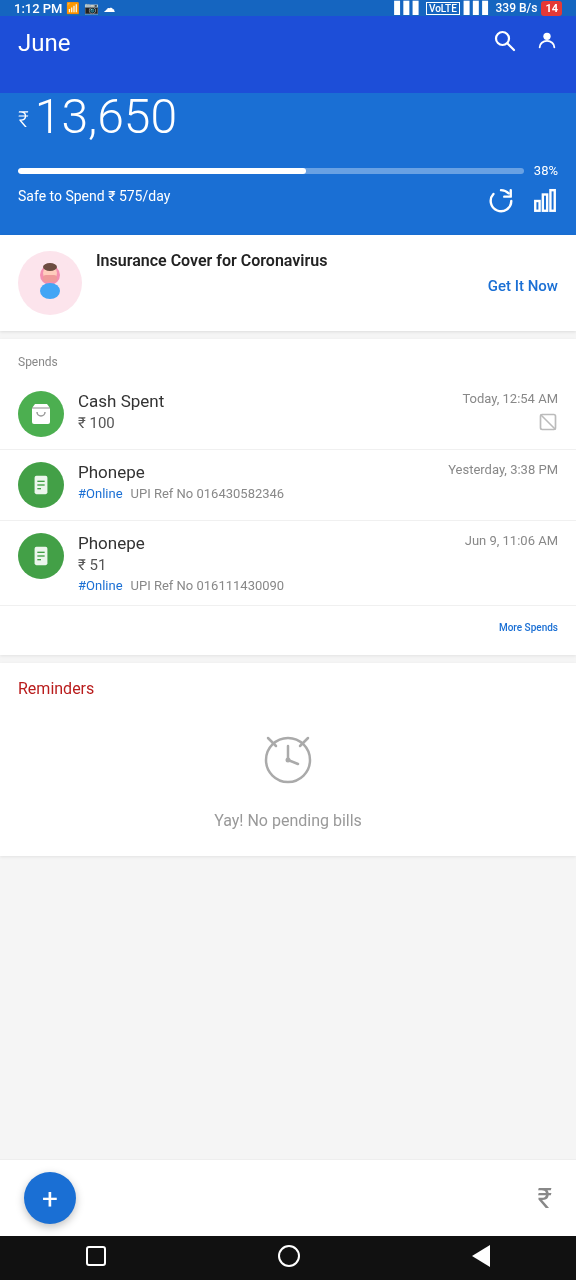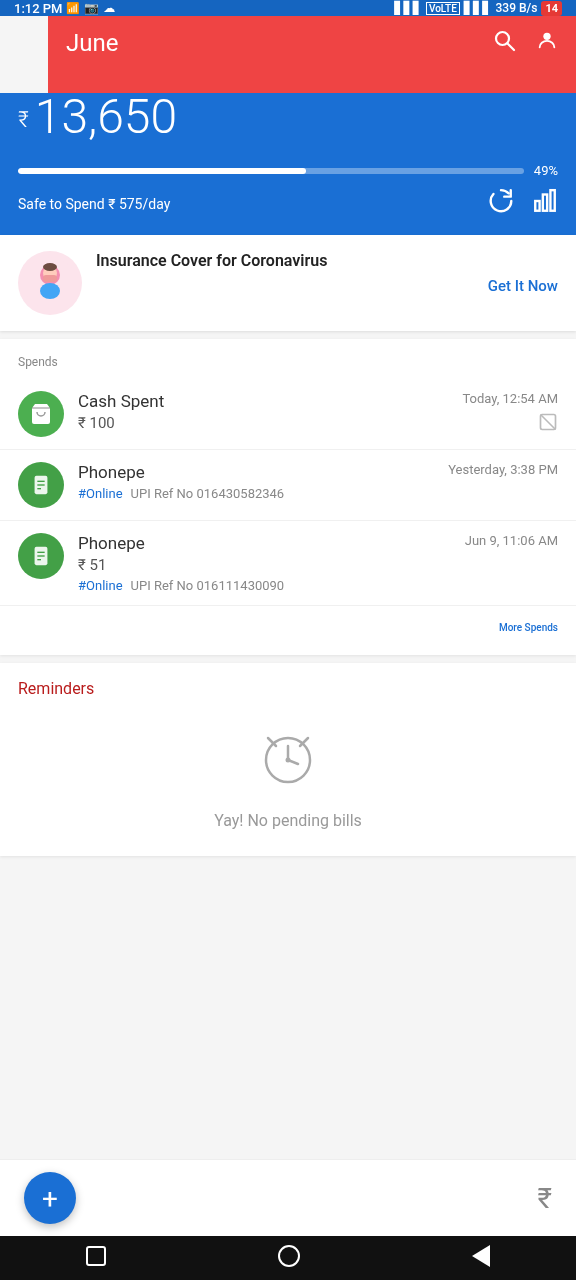--- a/index.html
+++ b/index.html
@@ -30,24 +30,23 @@
       background: #e53935;
       color: white;
       border-radius: 3px;
       padding: 1px 4px;
       font-size: 11px;
       font-weight: bold;
     }
 
     
     .header {
-      background: #ef4444;
+      background: #1d4ed8;
       color: white;
       padding: 12px 18px 18px 18px;
-      margin-left: 48px;
     }
     .header-top {
       display: flex;
       justify-content: space-between;
       align-items: center;
       margin-bottom: 18px;
     }
     .header-month {
       font-size: 24px;
       font-weight: 400;
@@ -110,21 +109,20 @@
       border-radius: 3px;
     }
     .progress-pct {
       color: white;
       font-size: 13px;
       white-space: nowrap;
     }
     .safe-spend-row {
       display: flex;
       justify-content: space-between;
-      align-items: center;
       margin-top: 10px;
     }
     .safe-spend-text {
       color: white;
       font-size: 14px;
     }
     .header-action-icons {
       display: flex;
       gap: 18px;
       align-items: center;
@@ -398,21 +396,21 @@
     <span class="rupee-symbol">₹</span>
     <span class="balance-amount">13,650</span>
   </div>
 </div>
 
 <div class="progress-section">
   <div class="progress-bar-container">
     <div class="progress-track">
       <div class="progress-fill" style="width: 57%;"></div>
     </div>
-    <span class="progress-pct">49%</span>
+    <span class="progress-pct">38%</span>
   </div>
   <div class="safe-spend-row">
     <span class="safe-spend-text">
       <span>Safe to Spend</span>
       <span>₹</span>
       <span>575</span><span>/day</span>
     </span>
     <div class="header-action-icons">
       <span class="action-icon">
         <svg width="26" height="26" viewBox="0 0 24 24" fill="none" stroke="white" stroke-width="2.2">

